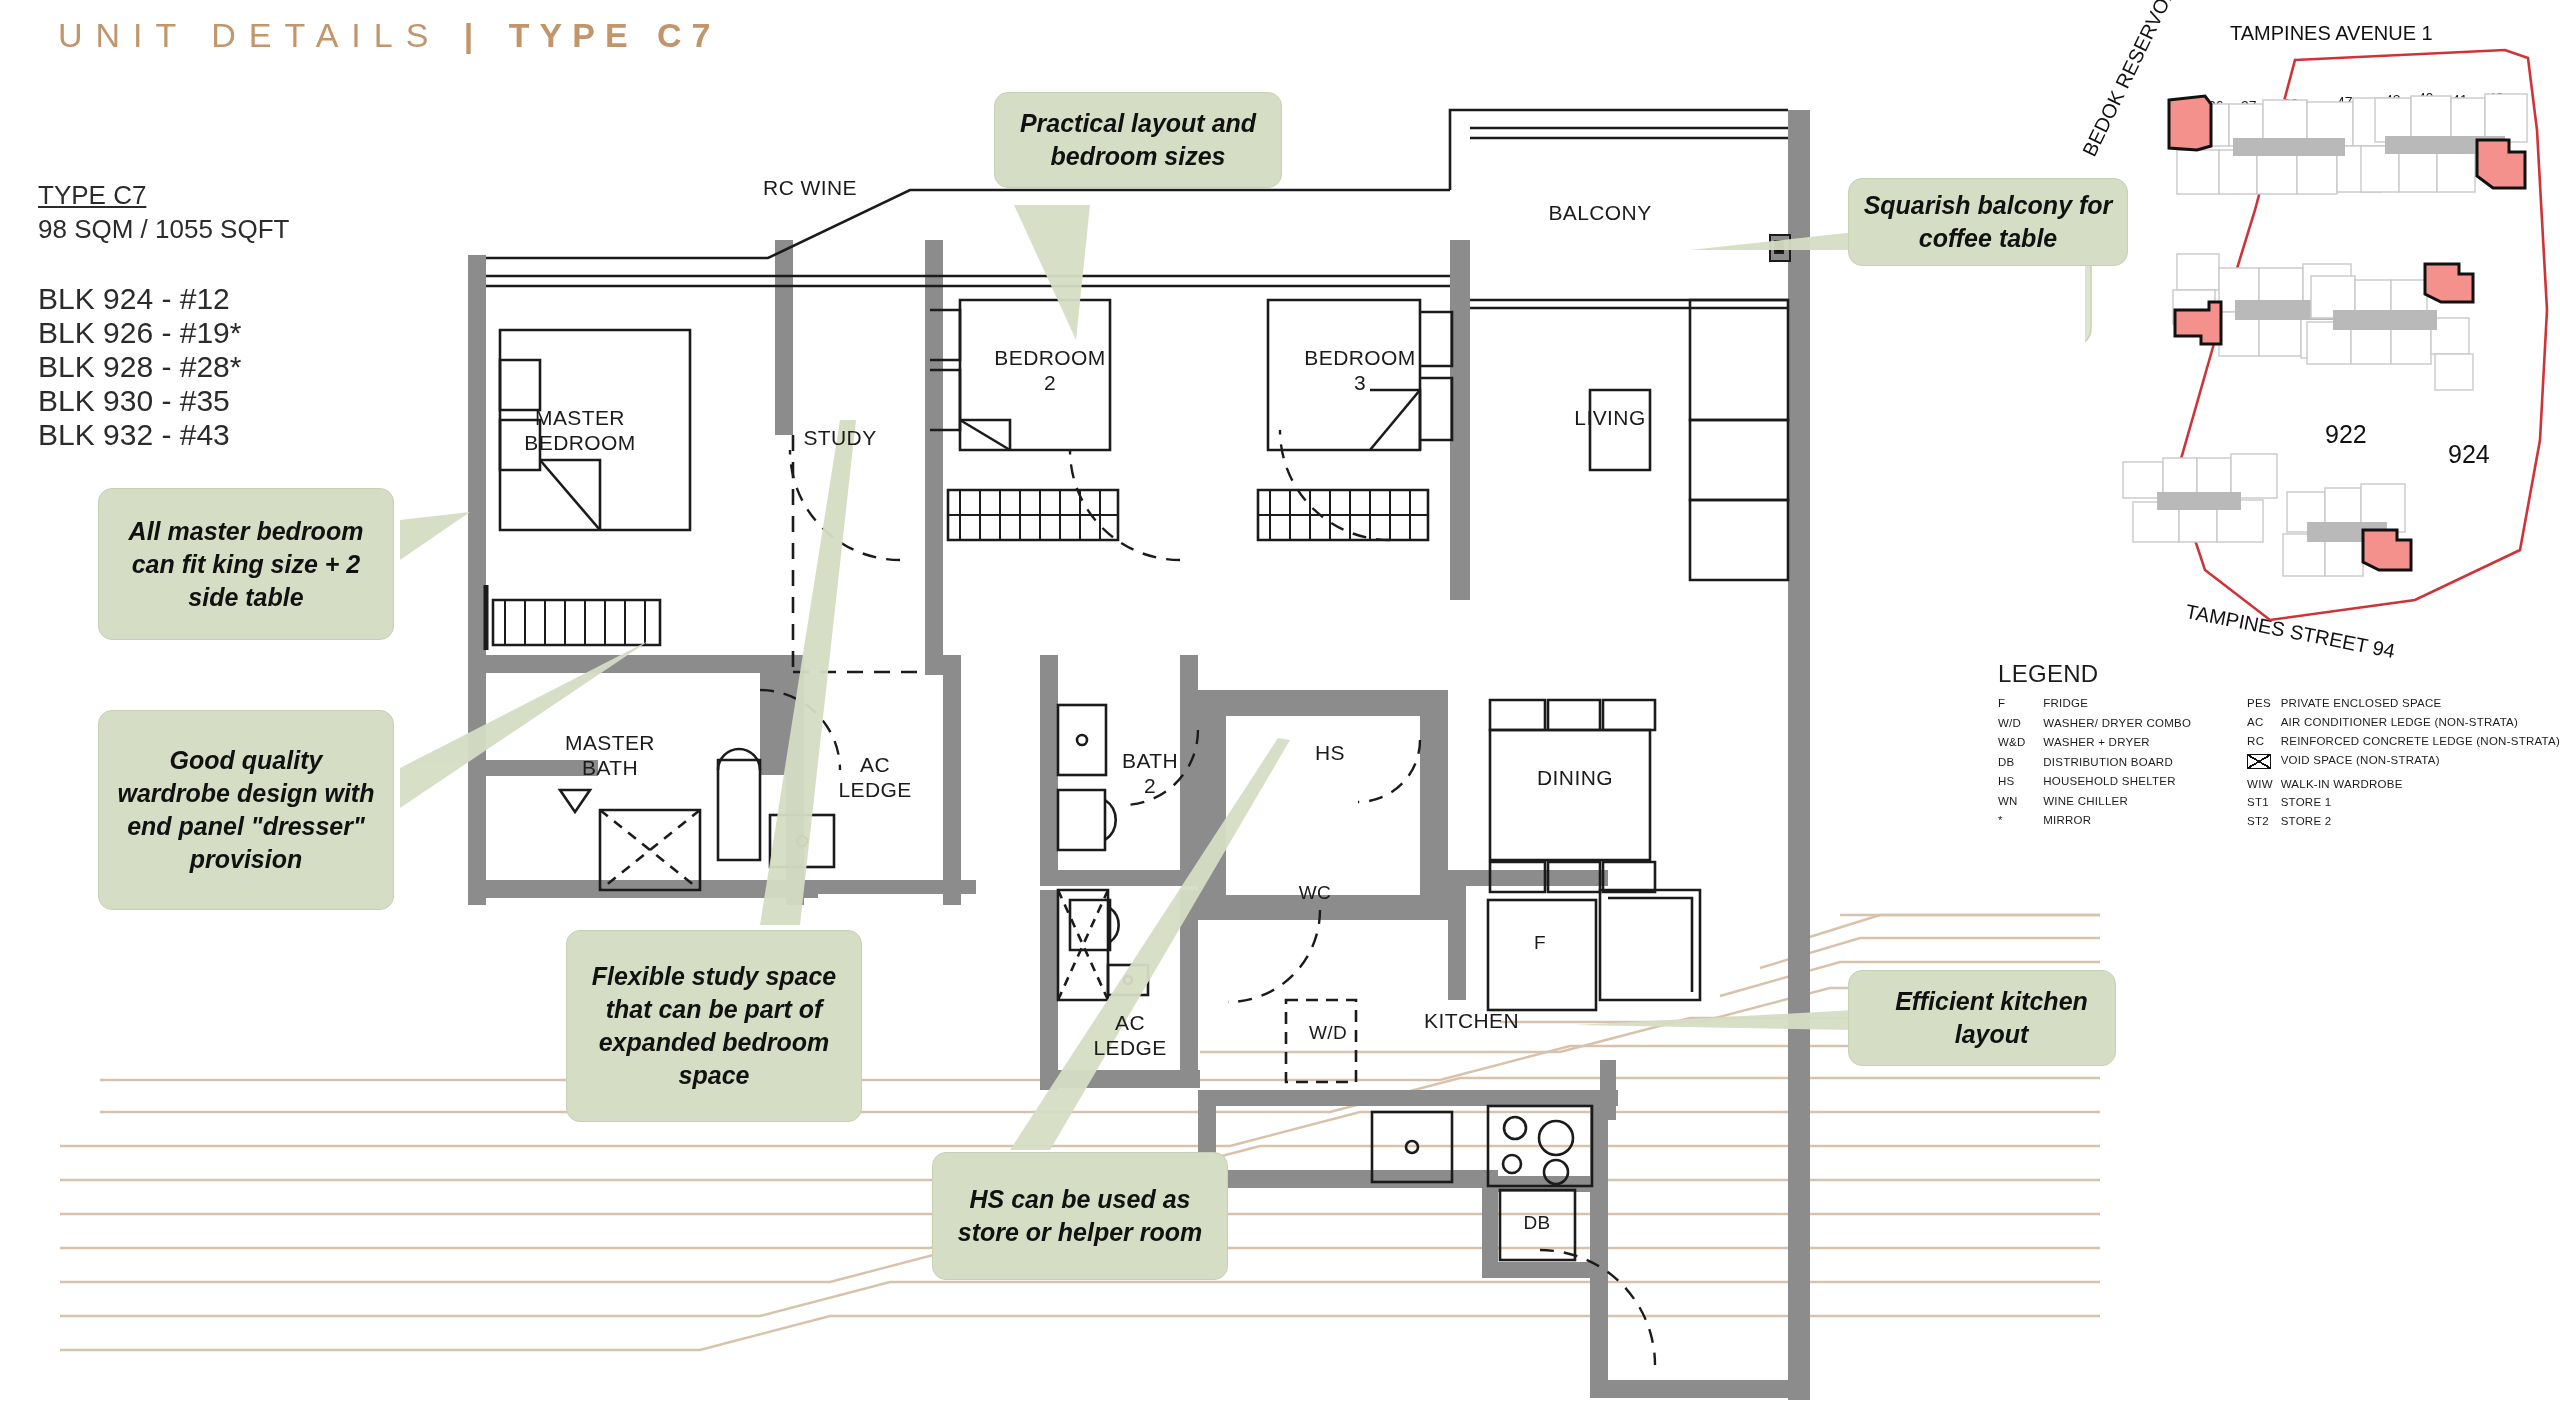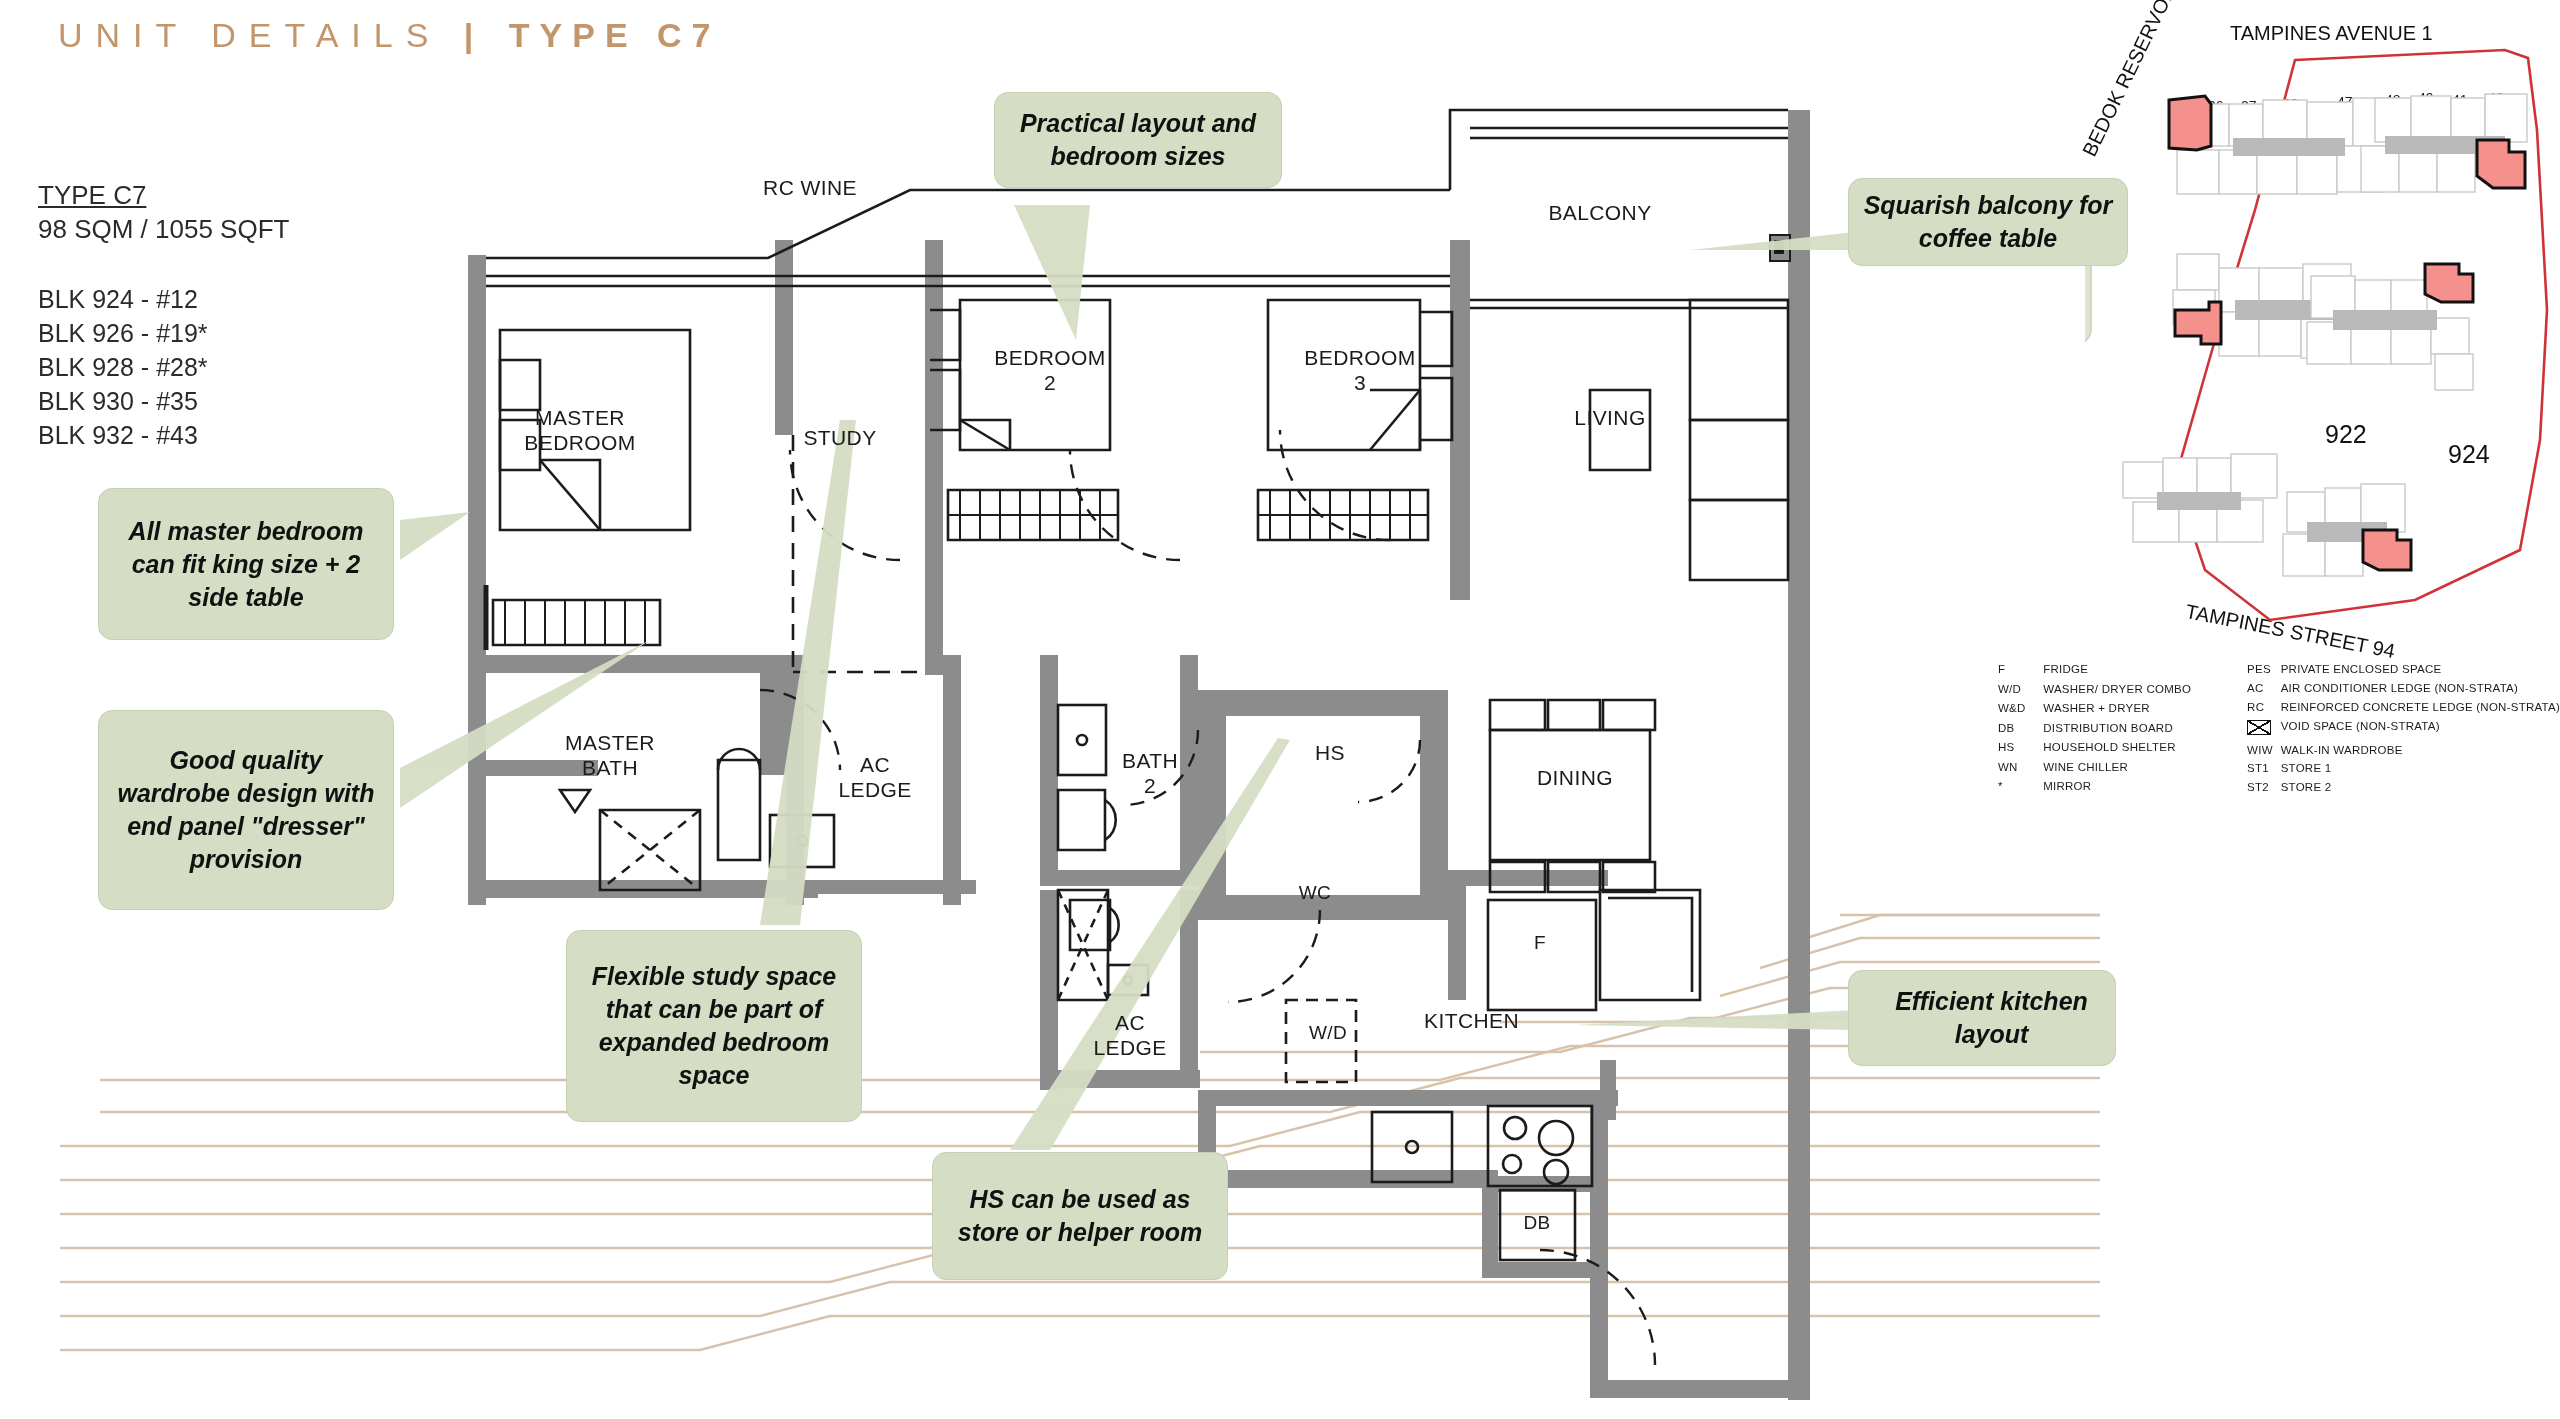--- a/index.html
+++ b/index.html
@@ -9,21 +9,21 @@
   
   #header-title{position:absolute;left:58px;top:16px;font-size:34px;letter-spacing:13px;
       color:#c2956a;font-weight:400;white-space:nowrap;}
   #header-title .bold{font-weight:700;letter-spacing:10px;}
   #header-title .bar{font-weight:700;}
 
   
   #unit-info{position:absolute;left:38px;top:178px;font-size:26px;line-height:34px;color:#2b2b2b;}
   #unit-info .u-type{text-decoration:underline;display:block;}
   #unit-info .u-area{display:block;}
-  #unit-blocks{position:absolute;left:38px;top:282px;font-size:25px;line-height:34px;color:#2b2b2b;}
+  #unit-blocks{position:absolute;left:38px;top:282px;font-size:30px;line-height:34px;color:#2b2b2b;}
   #unit-blocks div{white-space:nowrap;}
 
   
   .callout{position:absolute;background:#d5ddc4;border:1px solid #c7d0b3;border-radius:14px;
      font-style:italic;font-weight:600;font-size:25px;line-height:33px;text-align:center;
      color:#111;display:flex;align-items:center;justify-content:center;padding:10px 14px;
      box-sizing:border-box;z-index:40;}
   .leader{position:absolute;z-index:20;}
 
   
@@ -474,20 +474,21 @@
 <div class="unitnum" style="left:2228px;top:500px;">03</div>
 
 <div class="unitnum" style="left:2296px;top:492px;">09</div>
 <div class="unitnum" style="left:2334px;top:488px;">10</div>
 <div class="unitnum" style="left:2378px;top:484px;">11</div>
 <div class="unitnum" style="left:2292px;top:534px;">08</div>
 <div class="unitnum" style="left:2332px;top:534px;">13</div>
 <div class="unitnum hl" style="left:2380px;top:534px;">12</div>
 
 <div id="legend">
+  <h4>LEGEND</h4>
   <div class="cols">
     <table>
       <tbody>
           <tr>
             <td class="k">F</td>
             <td>FRIDGE</td>
           </tr>
       <tr>
             <td class="k">W/D</td>
             <td>WASHER/ DRYER COMBO</td>

